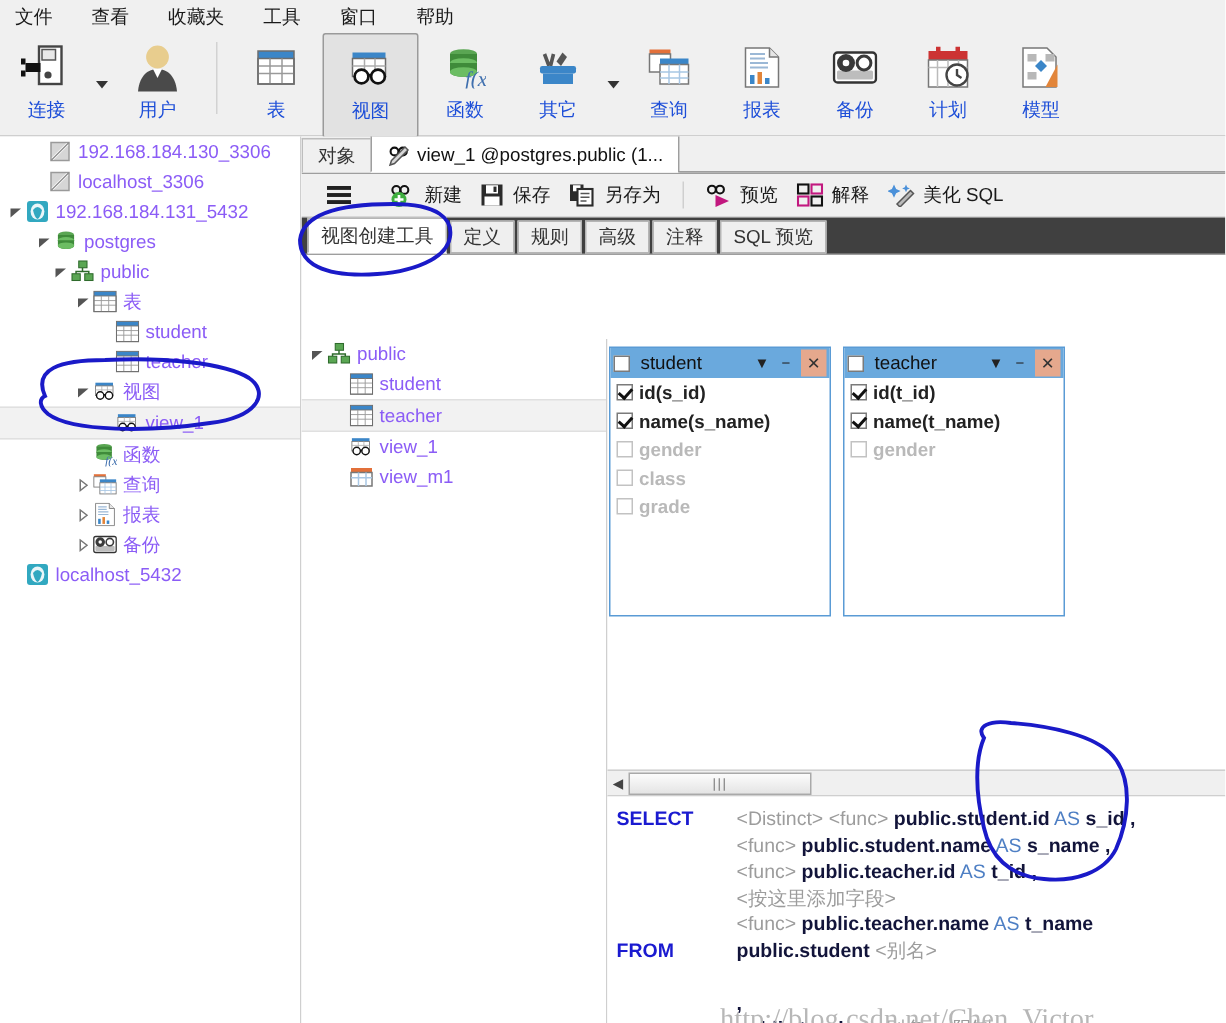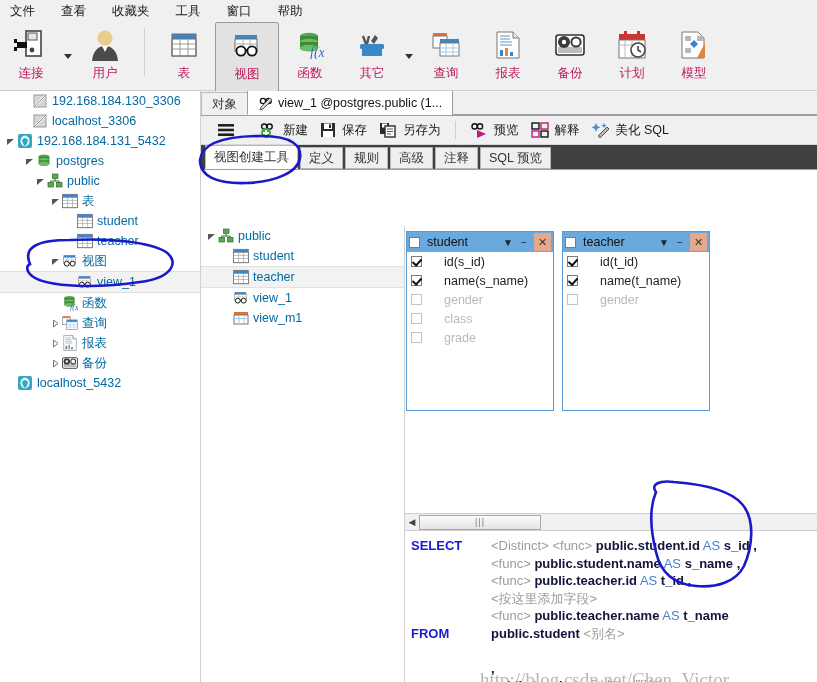--- a/index.html
+++ b/index.html
@@ -11,30 +11,30 @@
   
   .menubar{height:22px;background:#f0f0f0;display:flex;align-items:center;padding-left:10px;gap:26px;}
   .menubar .mi{font-size:12.5px;color:#1a1a1a;cursor:default;}
   
   .toolbar{height:68px;background:#f0f0f0;display:flex;align-items:flex-start;border-bottom:1px solid #cfcfcf;}
   .tgroup{display:flex;align-items:flex-start;height:68px;}
   .tsep{width:1px;height:48px;background:#d2d2d2;margin:6px 8px 0 8px;}
   .tbtn{width:62px;height:64px;display:flex;flex-direction:column;align-items:center;justify-content:flex-start;
         padding-top:4px;cursor:default;}
   .tbtn .ico{height:38px;display:flex;align-items:center;justify-content:center;}
-  .tbtn .lbl{font-size:12.5px;color:#be185d;margin-top:1px;}
+  .tbtn .lbl{font-size:12.5px;color:#1d4ed8;margin-top:1px;}
   .tbtn.sel{border:1px solid #9a9a9a;background:#e2e2e2;border-radius:2px;}
   .caret{width:12px;height:64px;display:flex;align-items:center;justify-content:center;padding-top:2px;}
   .caret i{display:block;width:0;height:0;border-left:4px solid transparent;border-right:4px solid transparent;border-top:5px solid #333;}
   
   .body{position:absolute;top:91px;left:0;right:0;bottom:0;display:flex;}
   .leftpane{width:200px;background:#fff;border-right:1px solid #cfcfcf;position:relative;overflow:hidden;}
   .rightpane{flex:1;position:relative;background:#fff;overflow:hidden;}
   
-  .tnode{display:flex;align-items:center;height:20px;padding-left:4px;white-space:nowrap;font-size:12.5px;color:#0369a1;cursor:default;}
+  .tnode{display:flex;align-items:center;height:20px;padding-left:4px;white-space:nowrap;font-size:12.5px;color:#8b5cf6;cursor:default;}
   .tnode.sel{background:#f2f2f2;border-top:1px solid #e0e0e0;border-bottom:1px solid #e0e0e0;}
   .tarrow{width:12px;height:20px;display:flex;align-items:center;justify-content:center;}
   .tico{width:18px;height:18px;display:flex;align-items:center;justify-content:center;margin-right:3px;}
   
   .tabrow{height:24px;background:#f0f0f0;display:flex;align-items:flex-end;border-bottom:1px solid #9e9e9e;}
   .tab{height:22px;display:flex;align-items:center;padding:0 10px;font-size:12.5px;background:#f0f0f0;
        border:1px solid #bdbdbd;border-bottom:none;margin-right:-1px;color:#333;cursor:default;}
   .tab.active{background:#ffffff;border-color:#9e9e9e;border-bottom:1px solid #fff;height:23px;color:#111;}
   .tabspacer{flex:1;border-bottom:1px solid #9e9e9e;}
   
@@ -52,21 +52,21 @@
   .canvas{position:absolute;left:204px;top:0;right:0;bottom:0;background:#fff;}
   .tablebox{position:absolute;width:148px;border:1px solid #5a9bd5;background:#fff;box-sizing:border-box;}
   .tbhead{height:20px;background:#6aa9dd;display:flex;align-items:center;padding:0 2px;gap:4px;}
   .tbhead .nm{flex:1;font-size:12.5px;color:#111;margin-left:3px;}
   .cbx{width:11px;height:11px;border:1px solid #7b7b7b;background:#fff;display:inline-block;box-sizing:border-box;
        position:relative;flex:none;}
   .cbx.on:after{content:"";position:absolute;left:2px;top:0px;width:4px;height:7px;border:solid #111;
        border-width:0 2px 2px 0;transform:rotate(42deg);}
   .hbtn{width:12px;height:16px;display:flex;align-items:center;justify-content:center;font-size:10px;color:#222;}
   .hclose{width:17px;height:18px;background:#e5a88d;display:flex;align-items:center;justify-content:center;font-size:11px;color:#333;}
-  .fieldrow{height:19px;display:flex;align-items:center;padding-left:4px;gap:22px;font-size:12.5px;}
+  .fieldrow{height:19px;display:flex;align-items:center;padding-left:4px;gap:4px;font-size:12.5px;font-weight:bold;}
   .fieldrow.off{color:#b9b9b9;}
   .fieldrow.off .cbx{border-color:#c2c2c2;}
   
   .hscrollwrap{position:absolute;left:204px;right:0;height:16px;background:#f0f0f0;border-top:1px solid #cfcfcf;border-bottom:1px solid #cfcfcf;display:flex;align-items:center;}
   .sbarrow{width:14px;height:14px;display:flex;align-items:center;justify-content:center;font-size:9px;color:#444;}
   .sbthumb{width:120px;height:13px;background:linear-gradient(#fcfcfc,#e4e4e4);border:1px solid #a9a9a9;
            display:flex;align-items:center;justify-content:center;color:#7a7a7a;font-size:9px;letter-spacing:1px;}
   .sbtrack{flex:1;height:14px;}
   
   .sqlarea{position:absolute;left:204px;right:0;bottom:0;background:#fff;padding-top:6px;font-size:13px;}

